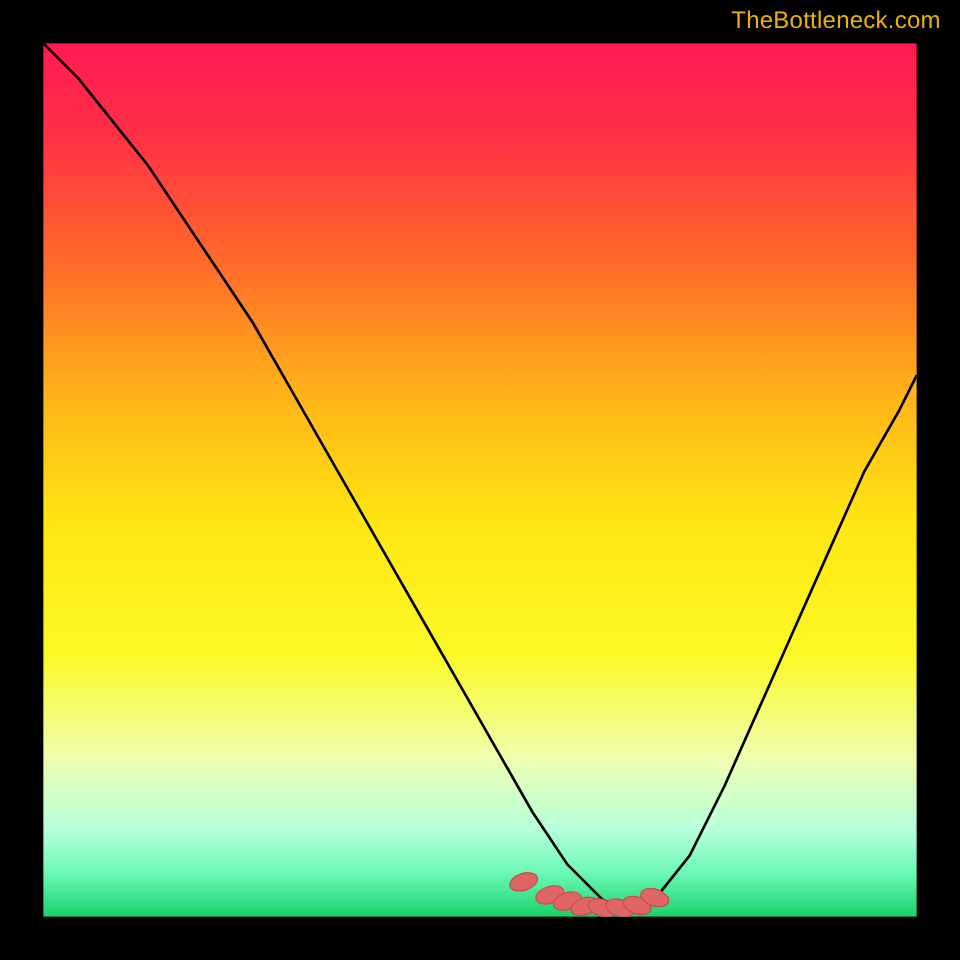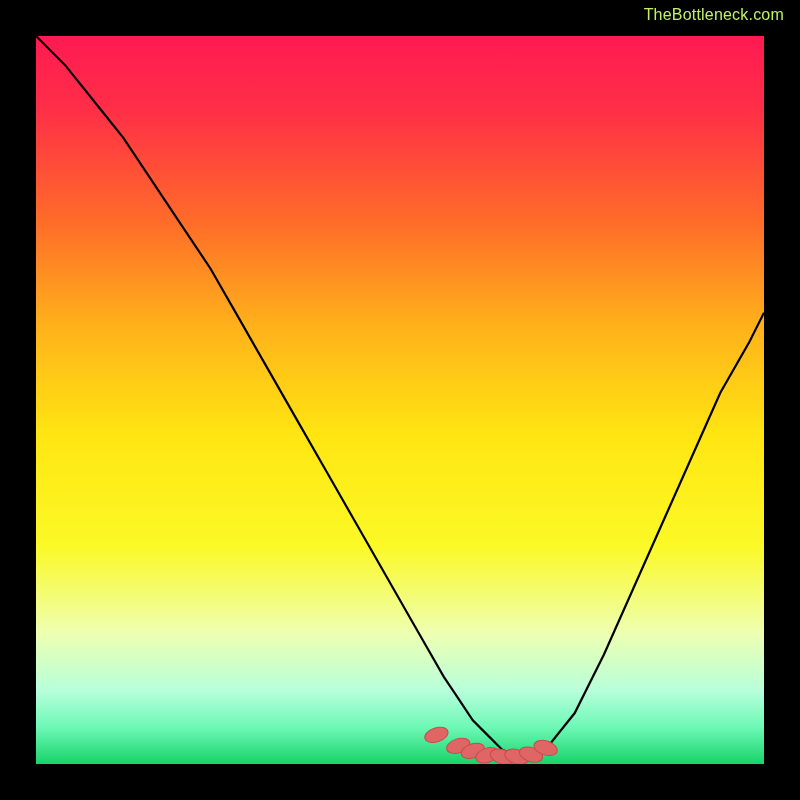--- a/index.html
+++ b/index.html
@@ -16,22 +16,22 @@
     left: 0;
     top: 0;
     width: 800px;
     height: 800px;
     background: #000;
   }
   .watermark {
     position: absolute;
     top: 6px;
     right: 16px;
-    color: #bef264;
-    font-size: 16px;
+    color: #eab308;
+    font-size: 20px;
     font-weight: 400;
     letter-spacing: 0.2px;
     user-select: none;
   }
   .plot-outer {
     position: absolute;
     left: 36px;
     top: 36px;
     width: 728px;
     height: 728px;

